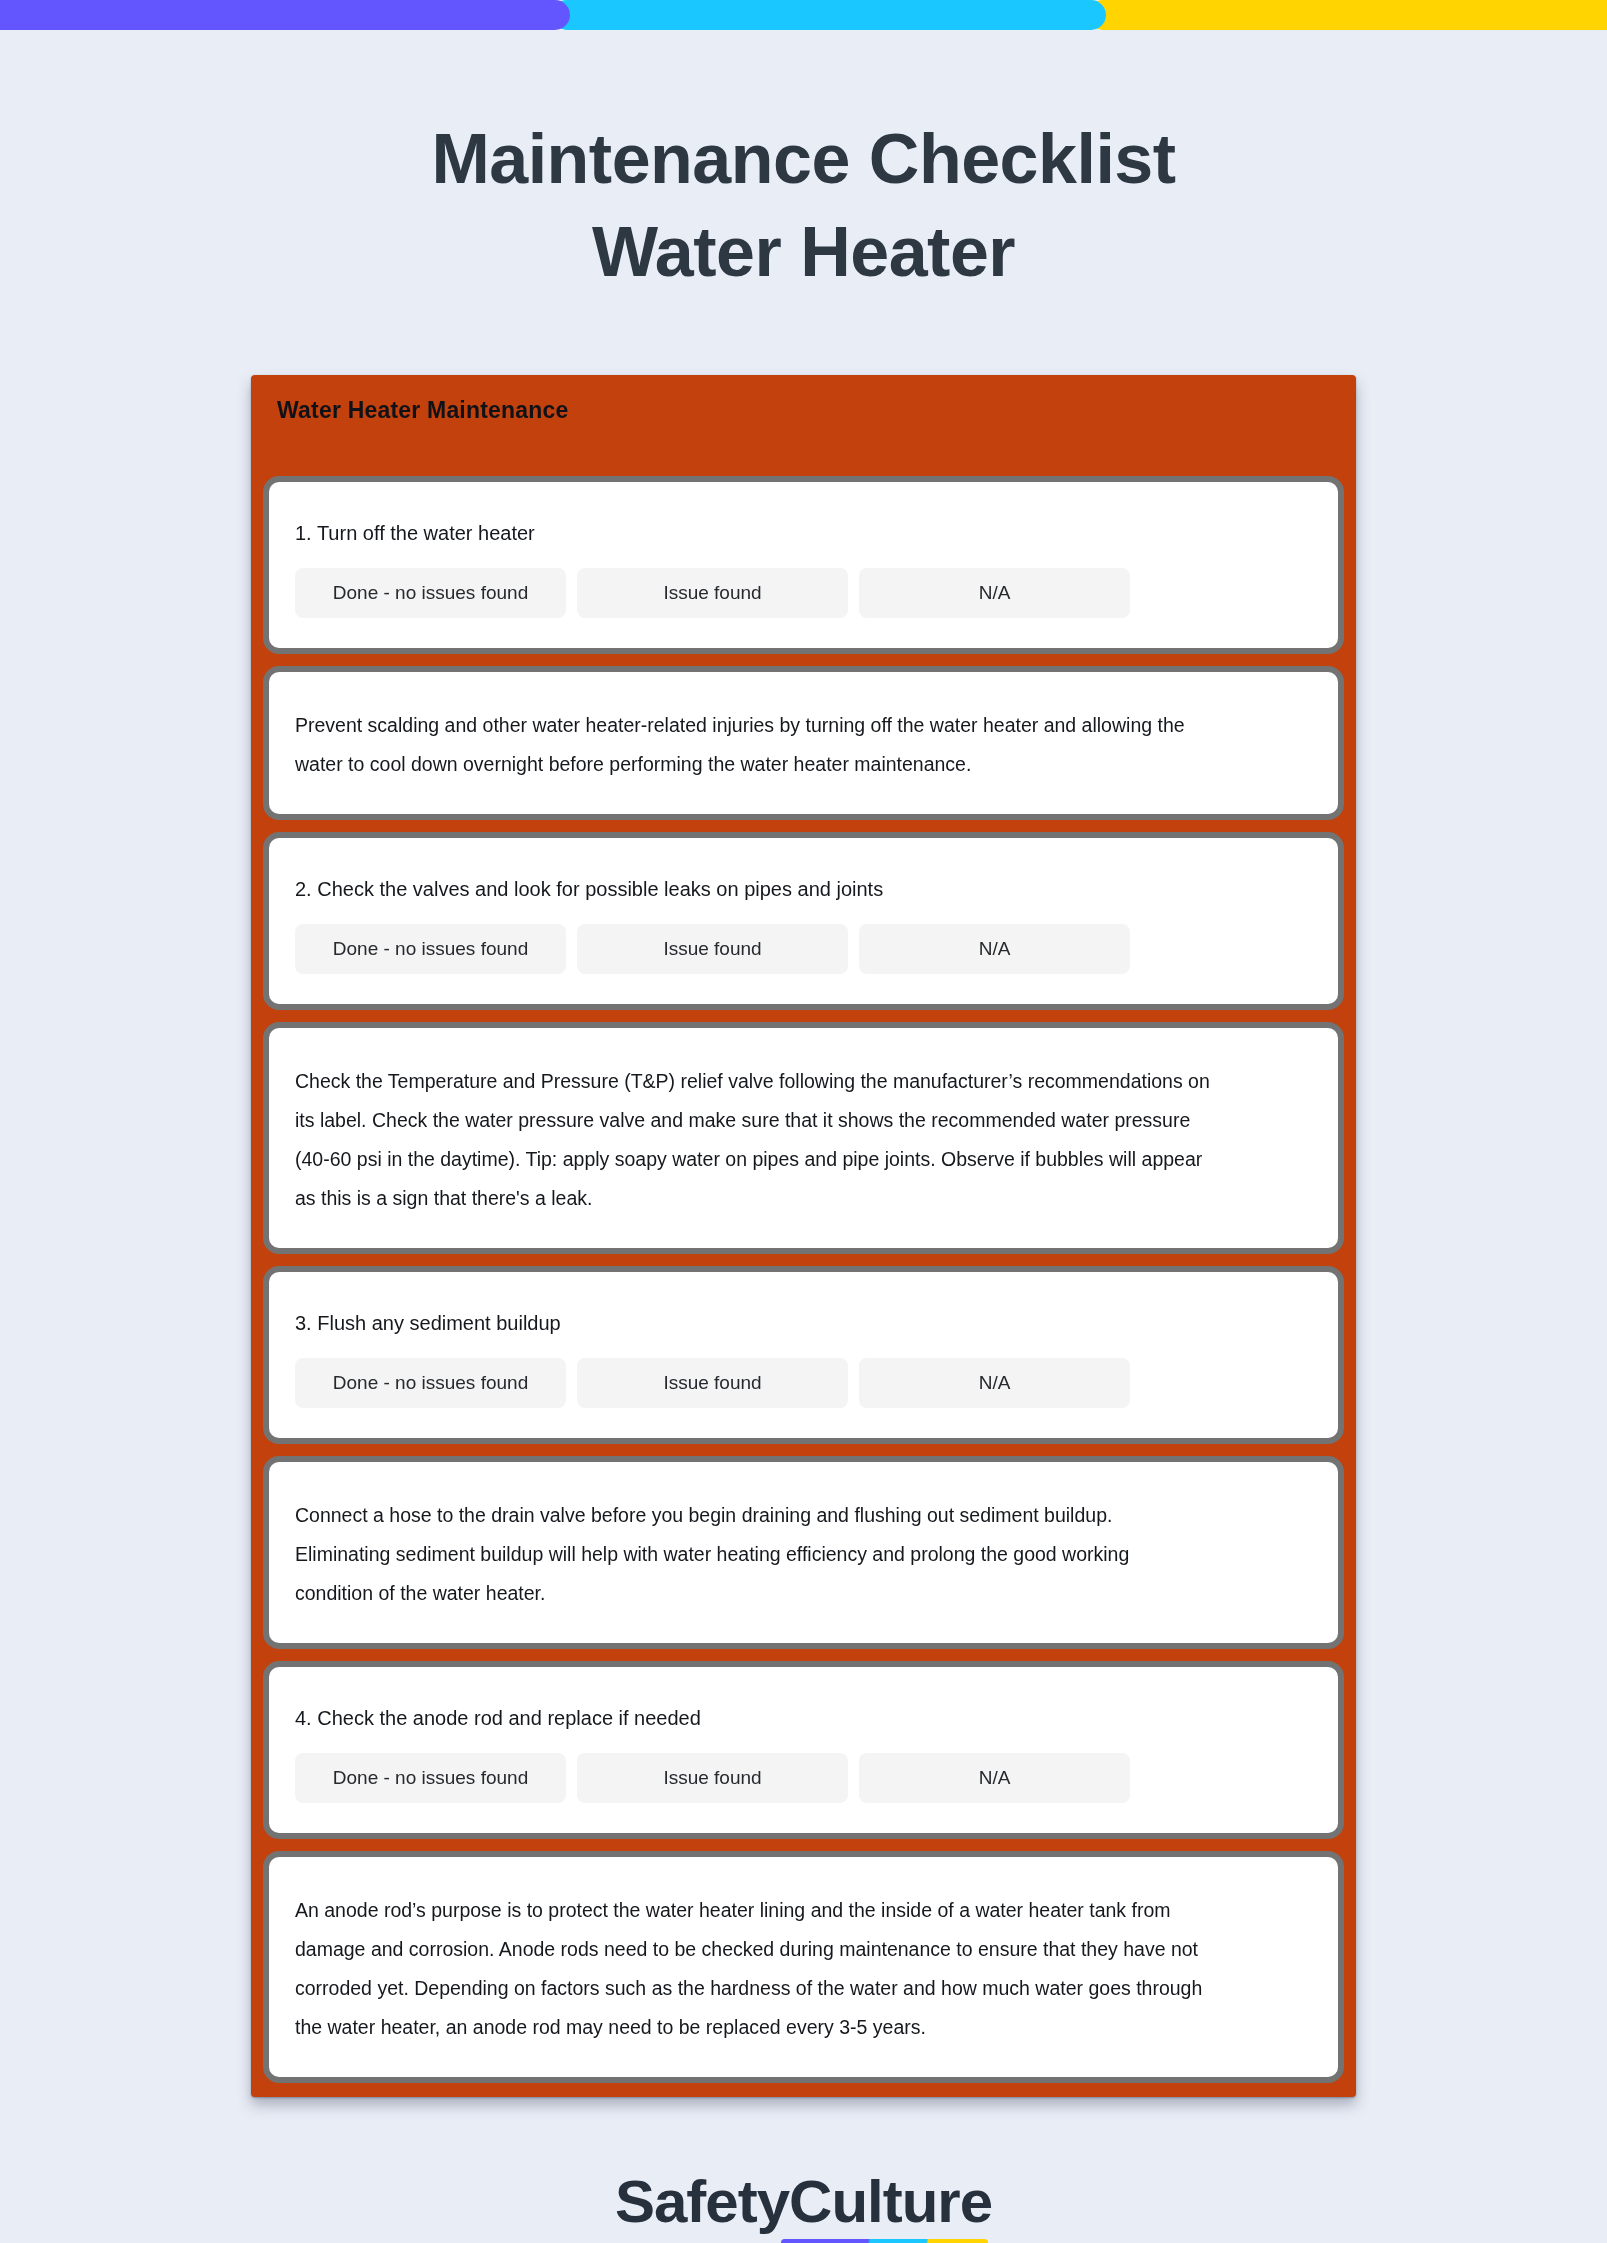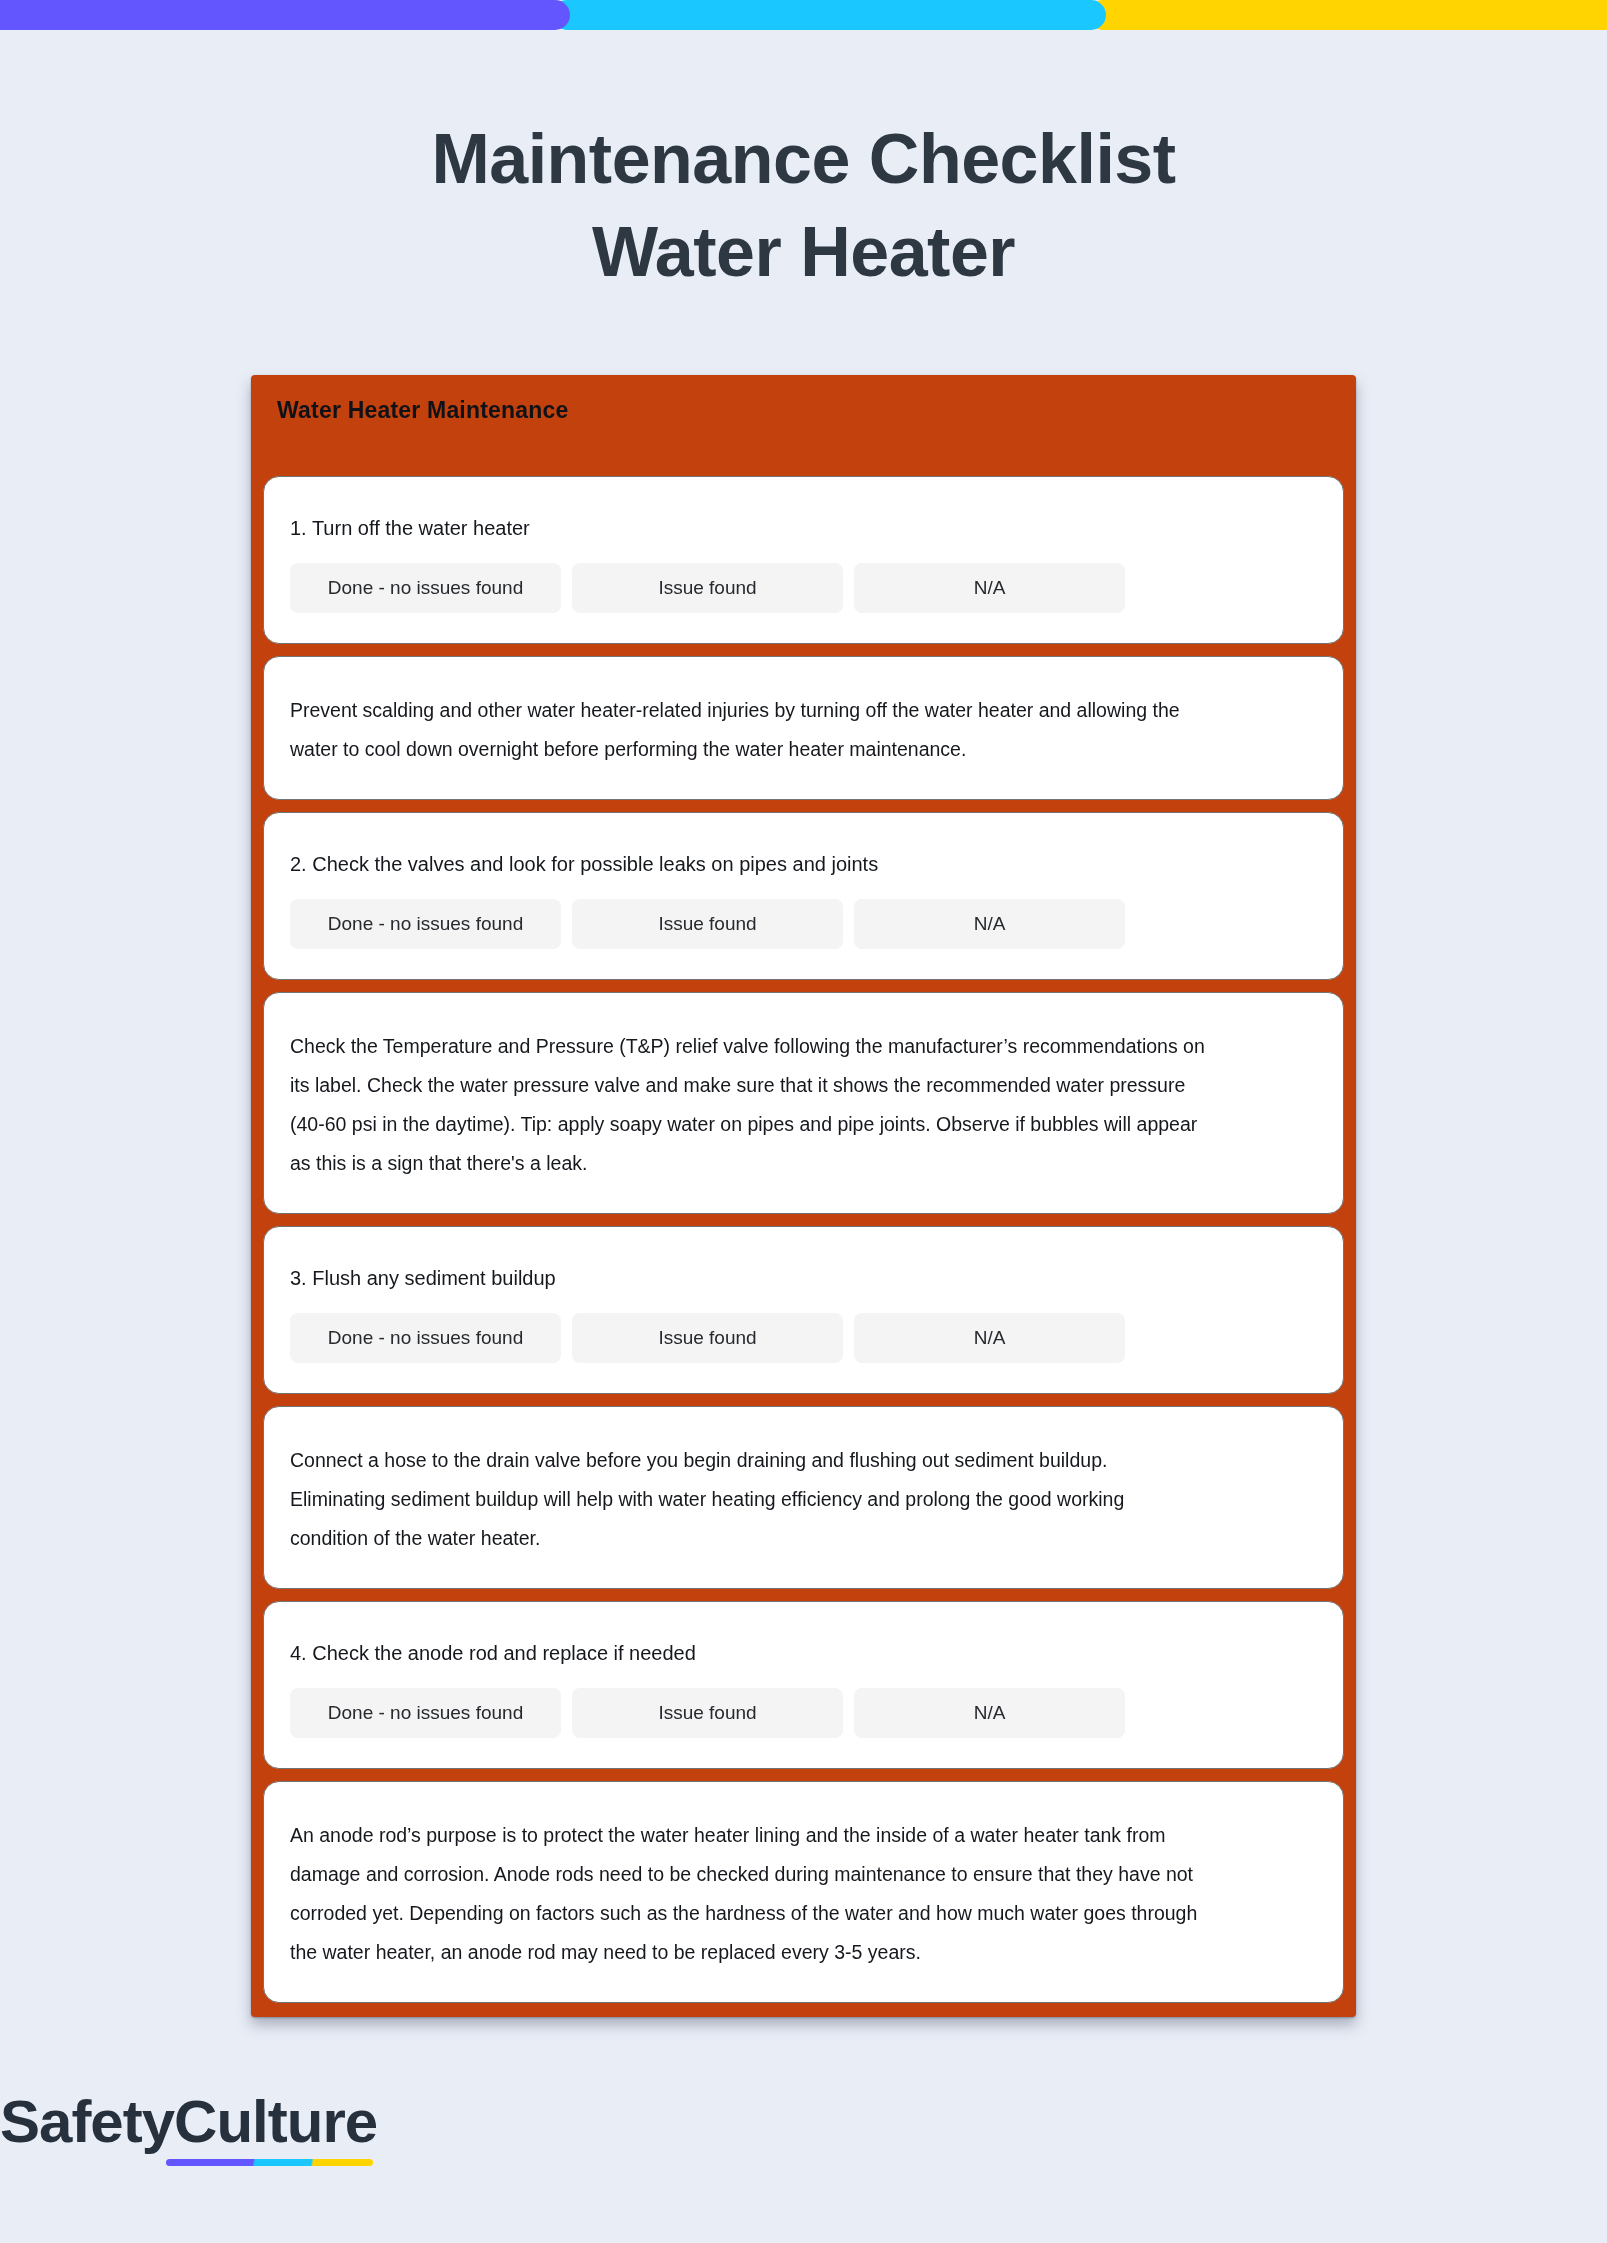--- a/index.html
+++ b/index.html
@@ -41,21 +41,21 @@
   }
   .doc-header {
     font-size:23px;
     font-weight:700;
     color:#101218;
     margin:8px 0 52px 14px;
     letter-spacing:.2px;
   }
   .sub-card {
     background:#ffffff;
-    border:1px solid #737373;
+    border:6px solid #737373;
     border-radius:16px;
     margin-bottom:12px;
   }
   .sub-card.question { padding:38px 26px 30px; }
   .q-label {
     font-size:20px;
     line-height:26px;
     color:#15181d;
     margin-bottom:22px;
   }
@@ -78,21 +78,21 @@
   .note-text {
     font-size:19.5px;
     line-height:39px;
     color:#15181d;
     max-width:915px;
   }
 
   
   .footer-logo {
     margin-top:70px;
-    text-align:left;
+    text-align:center;
     font-size:60px;
     font-weight:700;
     letter-spacing:-1px;
     color:#27313d;
     white-space:nowrap;
   }
   .logo-culture { position:relative; display:inline-block; }
   .logo-underline {
     position:absolute;
     left:-8px;

